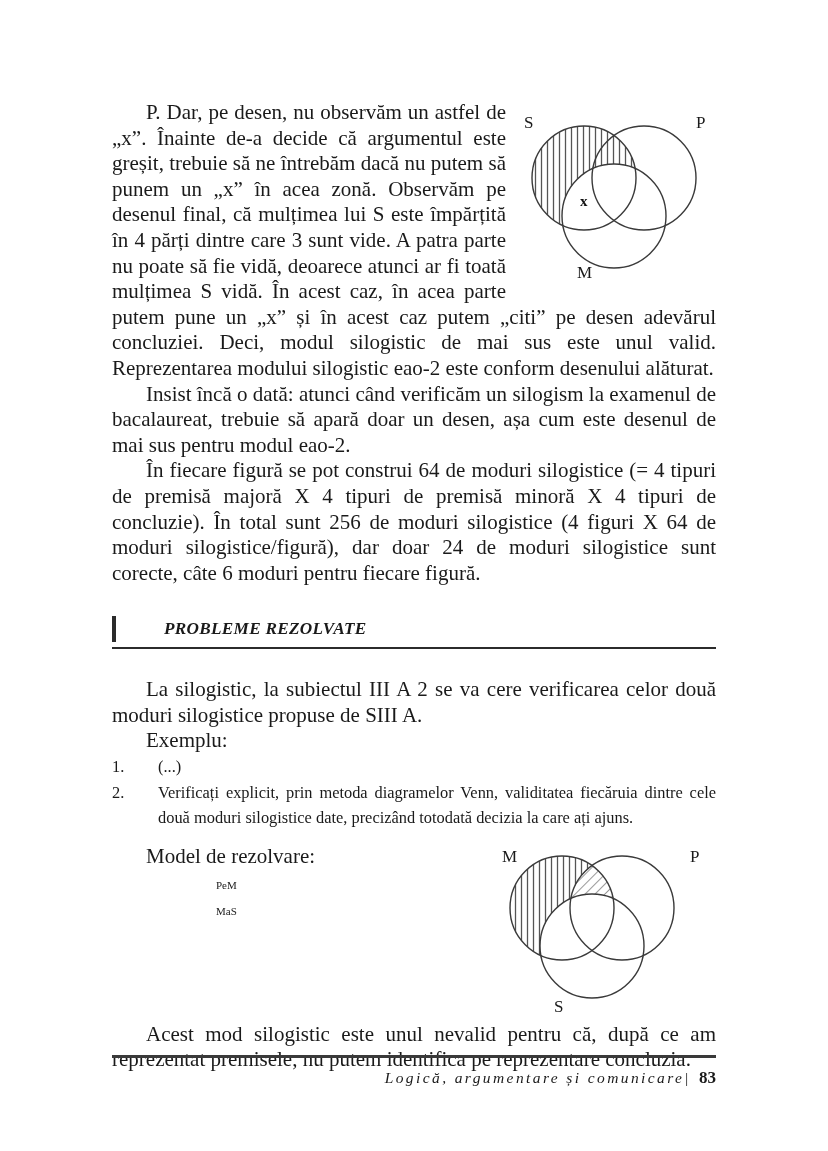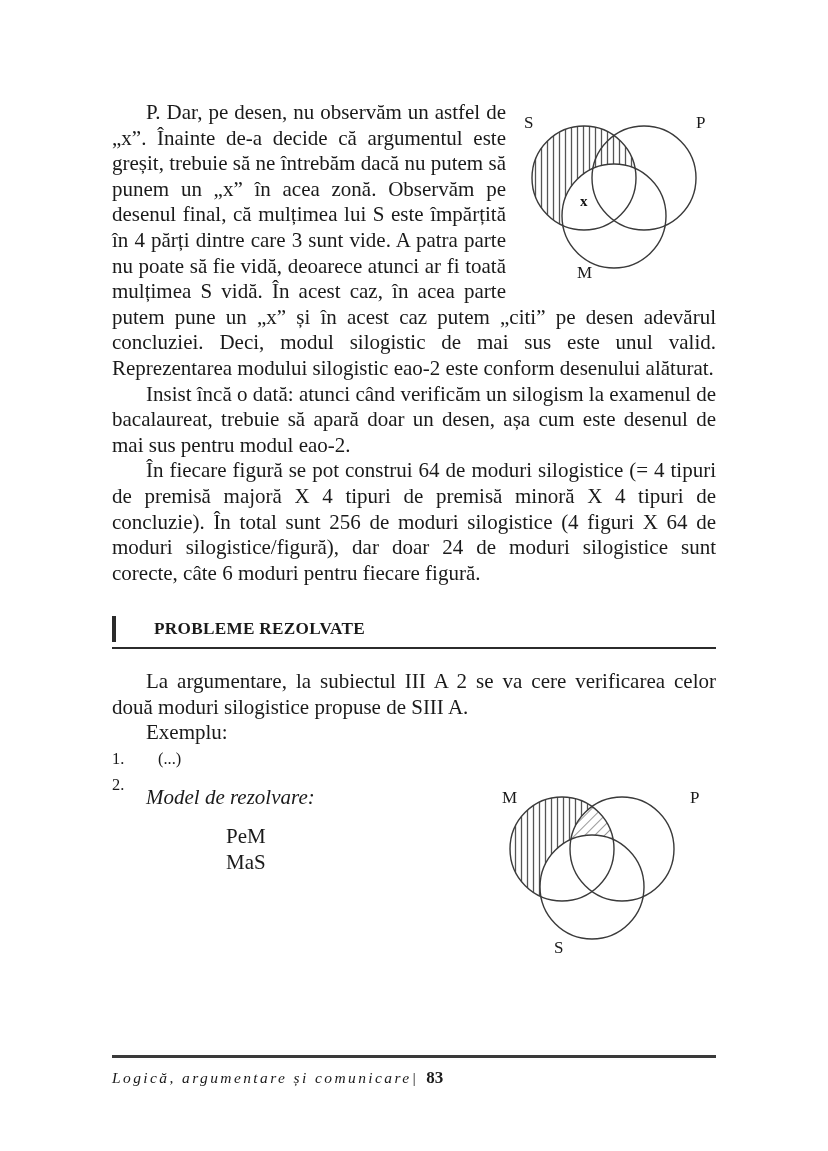--- a/index.html
+++ b/index.html
@@ -54,22 +54,23 @@
     width: 232px;
     height: 172px;
     margin: 2px 0 4px 12px;
   }
 
   .clear { clear: both; }
 
   
   .section-head {
     position: relative;
-    margin: 30px 0 0 0;
-    padding: 0 0 7px 0;
+    margin: 30px 0 8px 0;
+    padding: 0 0 7px 10px;
+    font-style: italic;
   }
   .section-head .bar {
     position: absolute;
     left: 0;
     top: 0;
     bottom: 7px;
     width: 4px;
     background: #2b2b2b;
   }
   .section-head .rule {
@@ -102,48 +103,48 @@
     text-align: justify;
   }
   .numlist li .num {
     position: absolute;
     left: 0;
     top: 0;
     width: 24px;
     text-align: left;
   }
 
-  .ital { font-style: italic; }
+  .ital { }
   .bold { font-weight: normal; }
   .uline { }
 
   .syll {
-    margin: 14px;
+    margin: 4px;
     padding-left: 100px;
-    font-size: 21px;
+    font-size: 11px;
     line-height: 25.6px;
   }
 
   .gap-sm { height: 13px; }
   .gap-md { height: 20px; }
 
   
   .footer {
     position: absolute;
     left: 112px;
     right: 112px;
     bottom: 62px;
   }
   .footer .rule-top {
     height: 3.2px;
     background: #3a3a3a;
     margin-bottom: 9px;
   }
   .footer .line {
-    text-align: left;
+    text-align: right;
     font-size: 15.5px;
     line-height: 22px;
   }
   .footer .fname {
     font-style: italic;
     letter-spacing: 2.4px;
   }
   .footer .pagenum {
     font-weight: bold;
     font-size: 17px;
@@ -206,32 +207,33 @@
     <p class="para indent">În fiecare figură se pot construi 64 de moduri silogistice (= 4 tipuri de premisă majoră X 4 tipuri de premisă minoră X 4 tipuri de concluzie). În total sunt 256 de moduri silogistice (4 figuri X 64 de moduri silogistice/figură), dar doar 24 de moduri silogistice sunt corecte, câte 6 moduri pentru fiecare figură.</p>
 
     <div class="section-head">
       <span class="bar"></span>
       <div class="title">PROBLEME REZOLVATE</div>
       <span class="rule"></span>
     </div>
 
     <div class="gap-md"></div>
 
-    <p class="para indent"><span>La argumentare, la </span><span class="bold">subiectul III A 2</span><span> se va cere verificarea celor două moduri silogistice propuse de SIII A.</span></p>
+    <p class="para indent"><span>La silogistic, la </span><span class="bold">subiectul III A 2</span><span> se va cere verificarea celor două moduri silogistice propuse de SIII A.</span></p>
 
     <p class="para indent">Exemplu:</p>
 
 
     <ol class="numlist">
       <li>
         <span class="num">1.</span>
         <span>(...)</span>
       </li>
       <li>
         <span class="num">2.</span>
+        <span>Verificați explicit, prin metoda diagramelor Venn, validitatea fiecăruia dintre cele două moduri silogistice date, precizând totodată decizia la care ați ajuns.</span>
       </li>
     </ol>
 
     <div class="gap-sm"></div>
 
     <div class="fig2">
       <svg width="232" height="172" viewBox="0 0 232 172">
         <defs>
           <pattern id="vhatch2" width="6" height="6" patternUnits="userSpaceOnUse">
             <line x1="1.5" y1="0" x2="1.5" y2="6" stroke="#555" stroke-width="1.3"></line>
@@ -274,20 +276,21 @@
     </div>
 
     <p class="para indent ital">Model de rezolvare:</p>
 
     <div class="syll">
       <div>PeM</div>
       <div class="uline" style="display:inline-block">MaS</div>
     </div>
 
     <div class="clear"></div>
+    <p class="para indent">Acest mod silogistic este unul nevalid pentru că, după ce am reprezentat premisele, nu putem identifica pe reprezentare concluzia.</p>
 
   </div>
 
   <div class="footer">
     <div class="rule-top"></div>
     <div class="line">
       <span class="fname">Logică, argumentare și comunicare</span><span class="fname">|</span><span class="pagenum">83</span>
     </div>
   </div>
 

